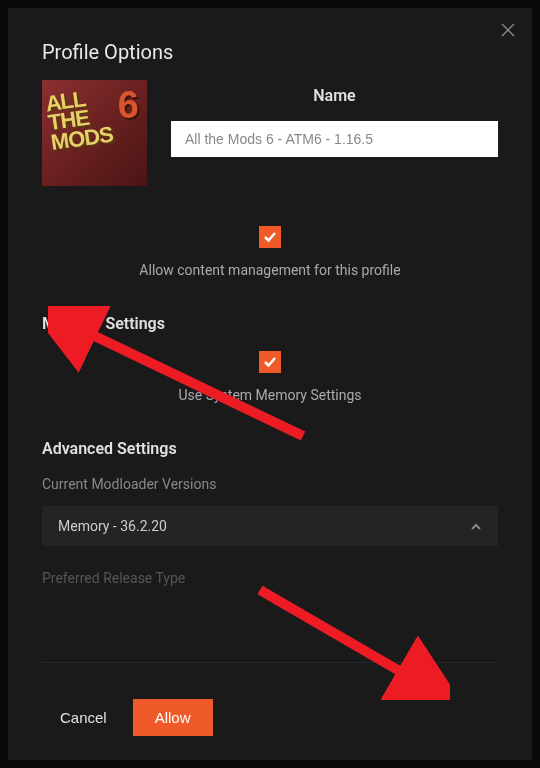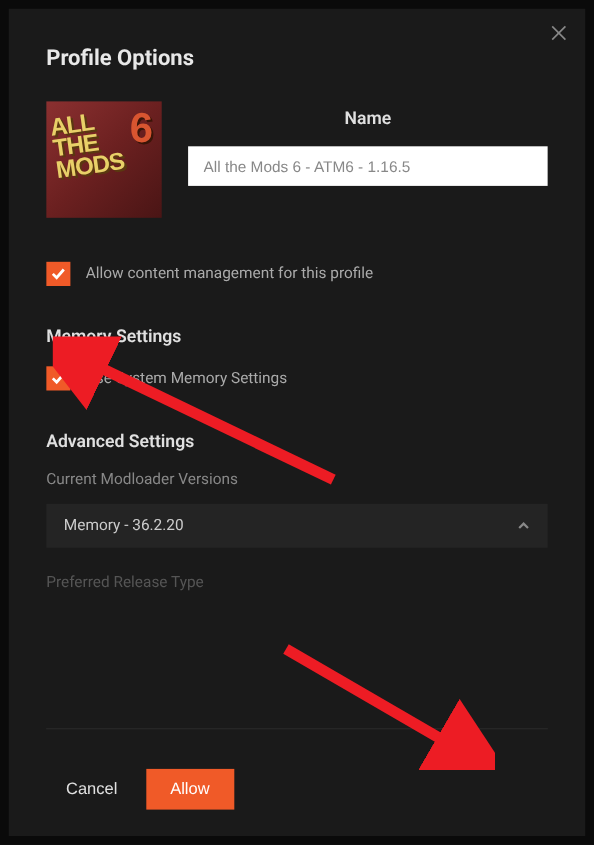--- a/index.html
+++ b/index.html
@@ -37,23 +37,23 @@
       display: flex;
       align-items: center;
       justify-content: center;
     }
     .close-btn svg {
       stroke: #888;
       stroke-width: 1.5;
     }
     .title {
       font-size: 20px;
-      font-weight: 700;
+      font-weight: 400;
       color: #e8e8e8;
-      margin-bottom: 28px;
+      margin-bottom: 16px;
     }
     .scroll-area {
       flex: 1;
       overflow: hidden;
       position: relative;
     }
     .profile-header {
       display: flex;
       gap: 24px;
       align-items: flex-start;
@@ -114,20 +114,21 @@
       font-size: 16px;
       font-weight: 600;
       color: #e0e0e0;
       margin-bottom: 18px;
     }
     .checkbox-row {
       display: flex;
       align-items: center;
       gap: 14px;
       margin-bottom: 36px;
+      flex-direction: column;
     }
     .checkbox {
       width: 22px;
       height: 22px;
       background: #f05a28;
       display: flex;
       align-items: center;
       justify-content: center;
       cursor: pointer;
       flex-shrink: 0;

